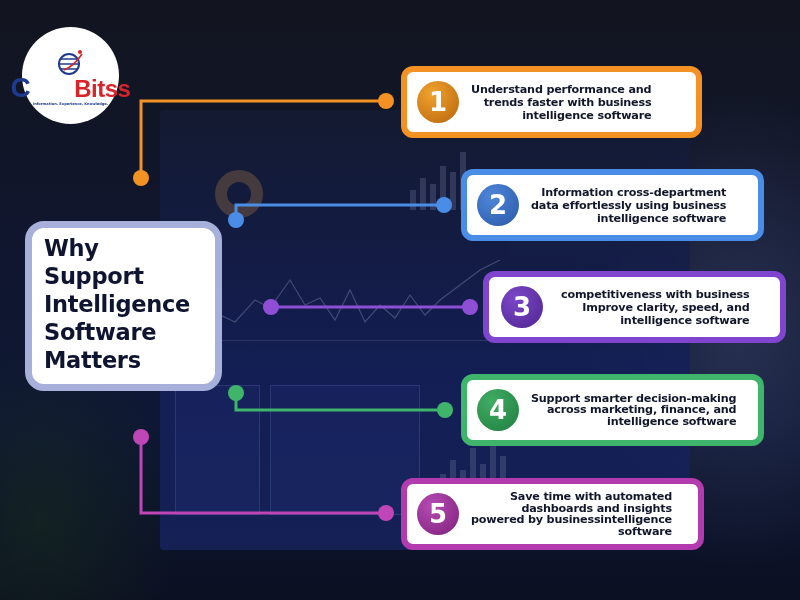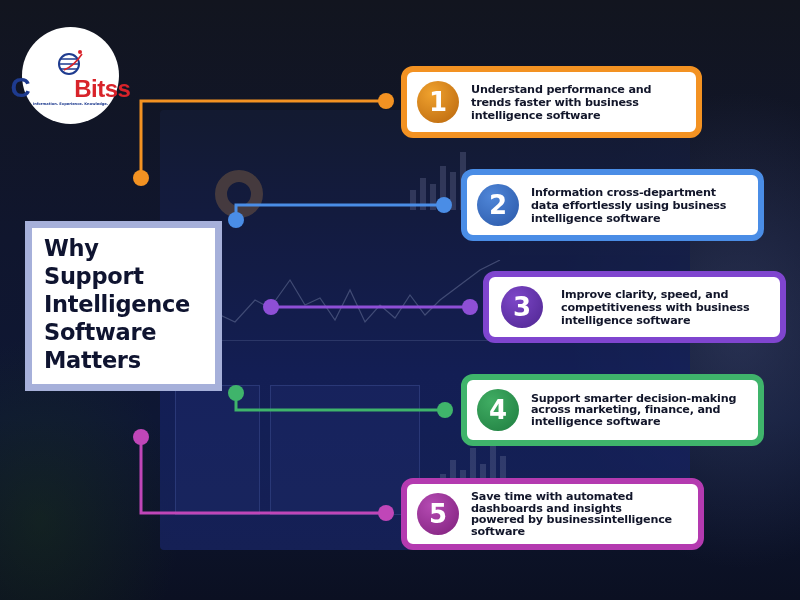--- a/index.html
+++ b/index.html
@@ -53,21 +53,21 @@
     font-family: "Liberation Sans", sans-serif; font-weight: bold;
     font-size: 24px; line-height: 24px; letter-spacing: -0.5px;
   }
   .logo .brand .c { color: #1e3b8f; font-size: 28px; }
   .logo .brand .rest { color: #d8232a; margin-left: 44px; }
   .logo .tagline { font-size: 3.6px; color: #1e3b8f; margin-top: 1px; font-weight: bold; }
 
   
   .title-card {
     position: absolute; left: 25px; top: 221px; width: 197px; height: 170px;
-    background: #ffffff; border: 7px solid #a6b0da; border-radius: 0;
+    background: #ffffff; border: 7px solid #a6b0da; border-radius: 19px;
     padding: 6px 0 0 12px;
   }
   .title-card .line {
     display: block; font-family: "DejaVu Sans", sans-serif; font-weight: bold;
     font-size: 22.5px; line-height: 28px; color: #0f1430; letter-spacing: -0.3px;
     white-space: nowrap;
   }
 
   
   svg.connectors { position: absolute; left: 0; top: 0; width: 800px; height: 600px; pointer-events: none; }
@@ -79,21 +79,21 @@
     display: flex; align-items: center;
   }
   .step .num {
     flex: 0 0 auto; width: 42px; height: 42px; border-radius: 50%;
     display: flex; align-items: center; justify-content: center;
     color: #ffffff; font-family: "DejaVu Sans", sans-serif; font-weight: bold; font-size: 26px;
     margin-left: 10px; margin-right: 12px;
   }
   .step .text {
     font-family: "DejaVu Sans", sans-serif; font-weight: bold;
-    font-size: 11.2px; line-height: 13px; color: #12162a; letter-spacing: -0.2px;
+    font-size: 11.2px; line-height: 13px; color: #12162a; letter-spacing: -0.2px; text-align: right;
   }
   .step .text span { display: block; white-space: nowrap; }
 </style>
 </head>
 <body>
 
 <div class="bg"></div>
 
 <div class="monitor">
   <div class="donut"></div>
@@ -191,22 +191,22 @@
   <div class="text">
     <span>Information cross-department</span>
     <span>data effortlessly using business</span>
     <span>intelligence software</span>
   </div>
 </div>
 
 <div class="step" style="left:483px; top:271px; width:303px; height:72px; border-color:#7f45cf;">
   <div class="num" style="background:radial-gradient(circle at 35% 30%, #7d47c8, #4e2590); margin-left:12px; margin-right:18px;">3</div>
   <div class="text">
+    <span>competitiveness with business</span>
     <span>Improve clarity, speed, and</span>
-    <span>competitiveness with business</span>
     <span>intelligence software</span>
   </div>
 </div>
 
 <div class="step" style="left:461px; top:374px; width:303px; height:72px; border-color:#3fb46b;">
   <div class="num" style="background:radial-gradient(circle at 35% 30%, #40ad63, #1f7d40);">4</div>
   <div class="text" style="line-height:11.5px;">
     <span>Support smarter decision-making</span>
     <span>across marketing, finance, and</span>
     <span>intelligence software</span>

